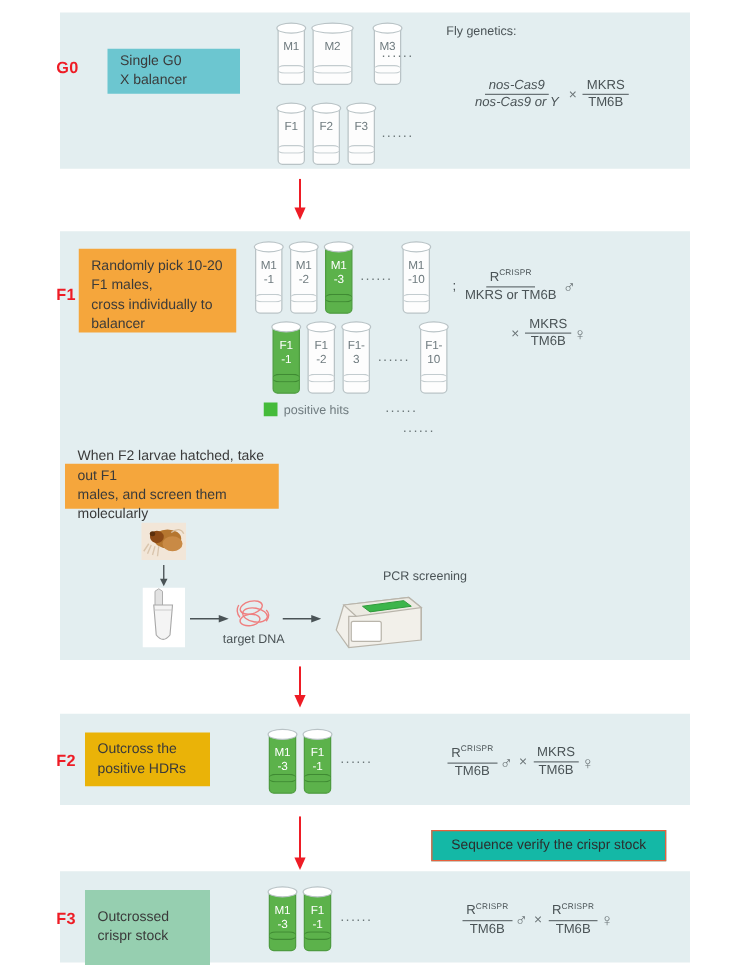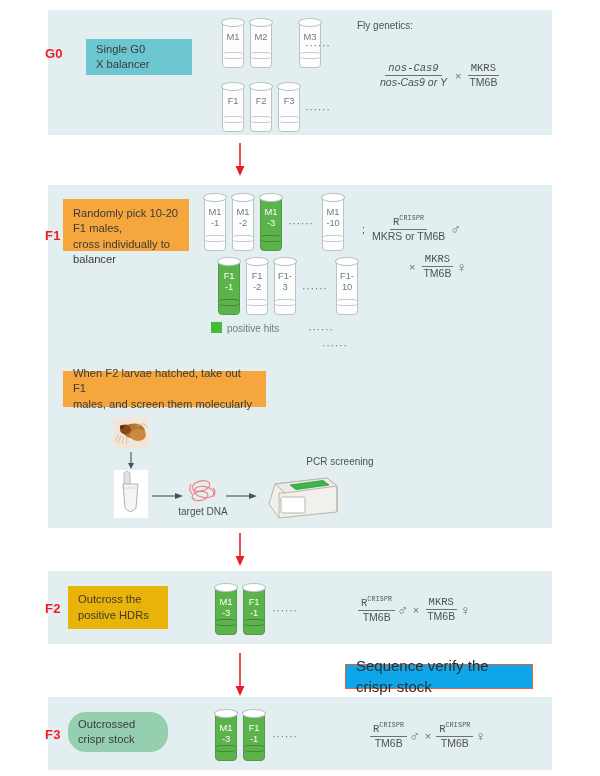--- a/index.html
+++ b/index.html
@@ -32,22 +32,22 @@
     font-size: 11.2px;
     line-height: 1.38;
     padding: 7px 10px;
     white-space: pre-line;
   }
   .callout.teal   { background: #6cc6d0; }
   .callout.orange { background: #f5a63c; }
   .callout.pink   { background: #eab308; }
   .callout.mint   { background: #96cfb0; }
   .callout.yellow {
-    background: #0ea5e9; border: 1.4px solid #e8603c;
-    color: #2d2d2d; font-size: 15px; justify-content: center;
+    background: #14b8a6; border: 1.4px solid #e8603c;
+    color: #2d2d2d; font-size: 11px; justify-content: center;
   }
 
   
   .vial { position: absolute; }
   .vial .body {
     position: absolute; left: 0; top: 4px;
     width: 100%; height: calc(100% - 4px);
     border: 1.1px solid #b9c3c6;
     border-radius: 2px 2px 4px 4px;
     background: #fdfdfd;
@@ -91,21 +91,21 @@
   
   .formula {
     position: absolute;
     color: #4a5356;
     font-size: 10.5px;
     display: flex; align-items: center;
     white-space: nowrap;
   }
   .frac { display: inline-flex; flex-direction: column; align-items: center; }
   .frac .num, .frac .den { padding: 0 3px; line-height: 1.25; }
-  .frac .num { border-bottom: 1.1px solid #6a7376; font-family: Liberation Mono, monospace; }
+  .frac .num { border-bottom: 1.1px solid #6a7376; }
   .ital { font-style: italic; }
   .sup { font-size: 6.6px; vertical-align: super; letter-spacing: .2px; }
   .times { padding: 0 5px; font-size: 11px; color: #6a7376; }
   .semi { padding: 0 4px; }
   .sym { font-size: 14px; padding-left: 2px; color: #6a7376; }
 
   .note {
     position: absolute; color: #4a5356; font-size: 10px;
     line-height: 1.45; white-space: pre-line;
   }
@@ -129,21 +129,21 @@
 
   <div class="callout teal" style="left:86px; top:39px; width:106px; height:36px;">Single G0
 X balancer</div>
 
   <div class="vial" style="left:222px; top:18px; width:22px; height:50px;">
     <div class="body"></div>
     <div class="rim"></div>
     <div class="food"></div>
     <div class="vlabel">M1</div>
   </div>
-  <div class="vial" style="left:250px; top:18px; width:22px; height:50px;">
+  <div class="vial" style="left:250px; top:18px; width:32px; height:50px;">
     <div class="body"></div>
     <div class="rim"></div>
     <div class="food"></div>
     <div class="vlabel">M2</div>
   </div>
   <div class="vial" style="left:278px; top:18px; width:22px; height:50px;margin-left:21px;">
     <div class="body"></div>
     <div class="rim"></div>
     <div class="food"></div>
     <div class="vlabel">M3</div>
@@ -188,21 +188,21 @@
     <svg width="20" height="34" viewBox="0 0 20 34">
       <line x1="10" y1="0" x2="10" y2="25" stroke="#ee1c25" stroke-width="1.6"></line>
       <polygon points="10,33 5.5,23 14.5,23" fill="#ee1c25"></polygon>
     </svg>
   </div>
 
   <div class="panel" style="left:48px; top:185px; width:504px; height:343px;"></div>
 
   <div class="gen-label" style="left:45px; top:228px;">F1</div>
 
-  <div class="callout orange" style="left:63px; top:199px; width:126px; height:52px; align-items:flex-start;">Randomly pick 10-20
+  <div class="callout orange" style="left:63px; top:199px; width:126px; height:67px; align-items:flex-start;">Randomly pick 10-20
 F1 males,
 cross individually to
 balancer</div>
 
   <div class="vial" style="left:204px; top:193px; width:22px; height:58px;">
     <div class="body"></div>
     <div class="rim"></div>
     <div class="food"></div>
     <div class="vlabel">M1
 -1</div>
@@ -275,21 +275,21 @@
   </div>
   <div class="formula" style="left:404px; top:253px;">
     <span class="times">×</span>
     <span class="frac">
       <span class="num">MKRS</span>
       <span class="den">TM6B</span>
     </span>
     <span class="sym">♀</span>
   </div>
 
-  <div class="callout orange" style="left:63px; top:371px; width:203px; height:36px;">When F2 larvae hatched, take out F1
+  <div class="callout orange" style="left:52px; top:371px; width:171px; height:36px;">When F2 larvae hatched, take out F1
 males, and screen them molecularly</div>
 
   <div class="imgbox" style="left:113px; top:418px; width:36px; height:30px;">
     <svg width="36" height="30" viewBox="0 0 36 30">
       <rect width="36" height="30" fill="#f2e6d8"></rect>
       <ellipse cx="21" cy="13" rx="11" ry="7.5" fill="#b5762f"></ellipse>
       <ellipse cx="12.5" cy="11.5" rx="5.5" ry="5" fill="#8c4a17"></ellipse>
       <ellipse cx="25" cy="17" rx="8" ry="6" fill="#c98a45"></ellipse>
       <path d="M6 17 L2 23 M8 18 L5 25 M11 19 L9 26 M14 19 L13 27" stroke="#d9c5ad" stroke-width="1.1" fill="none"></path>
       <ellipse cx="9" cy="9" rx="2.2" ry="2" fill="#5c2f0c"></ellipse>
@@ -402,21 +402,21 @@
       <polygon points="10,43 5.5,33 14.5,33" fill="#ee1c25"></polygon>
     </svg>
   </div>
 
   <div class="callout yellow" style="left:345px; top:664px; width:188px; height:25px;">Sequence verify the crispr stock</div>
 
   <div class="panel" style="left:48px; top:697px; width:504px; height:73px;"></div>
 
   <div class="gen-label" style="left:45px; top:727px;">F3</div>
 
-  <div class="callout mint" style="left:68px; top:712px; width:100px; height:40px;border-radius:18px;">Outcrossed
+  <div class="callout mint" style="left:68px; top:712px; width:100px; height:60px;">Outcrossed
 crispr stock</div>
 
   <div class="vial green" style="left:215px; top:709px; width:22px; height:52px;">
     <div class="body"></div>
     <div class="rim"></div>
     <div class="food"></div>
     <div class="vlabel">M1
 -3</div>
   </div>
   <div class="vial green" style="left:243px; top:709px; width:22px; height:52px;">

